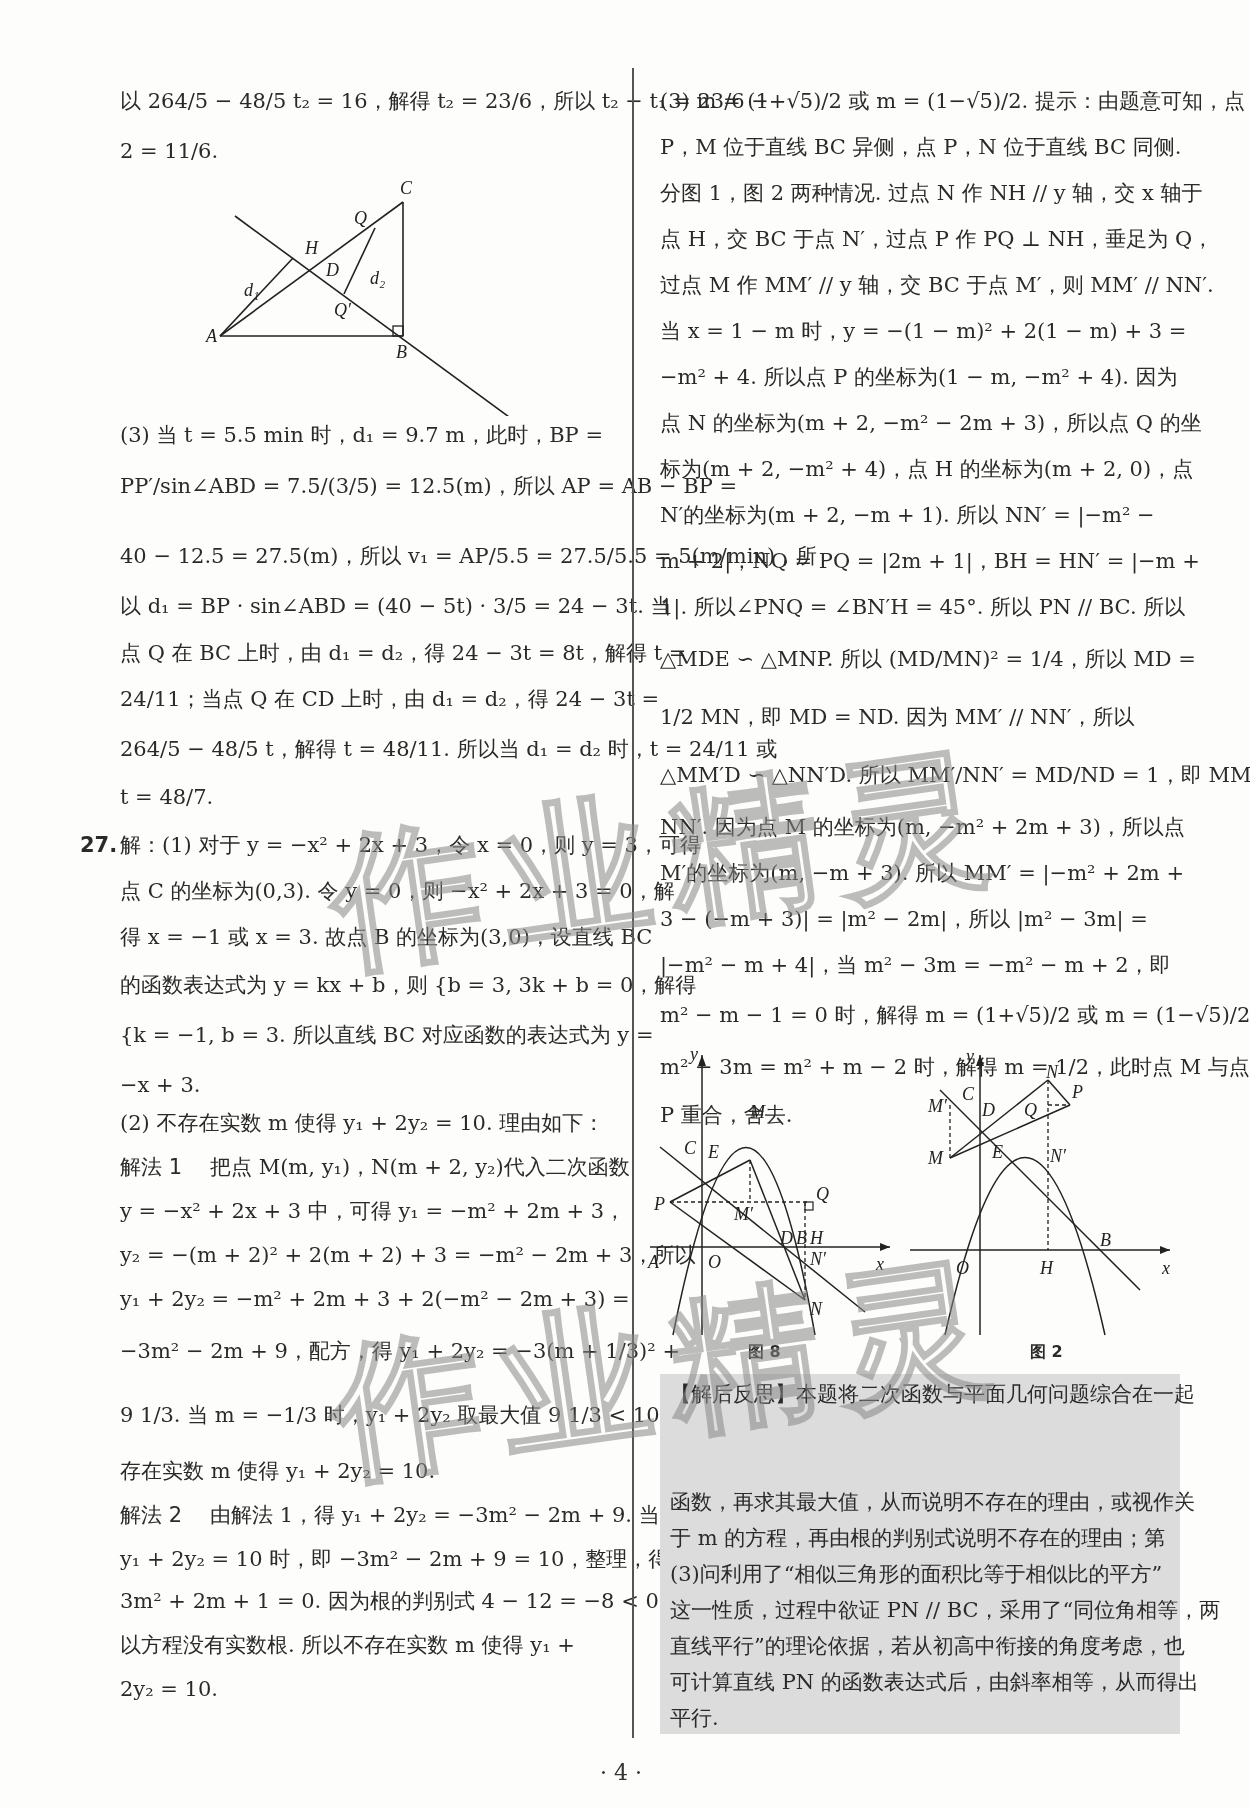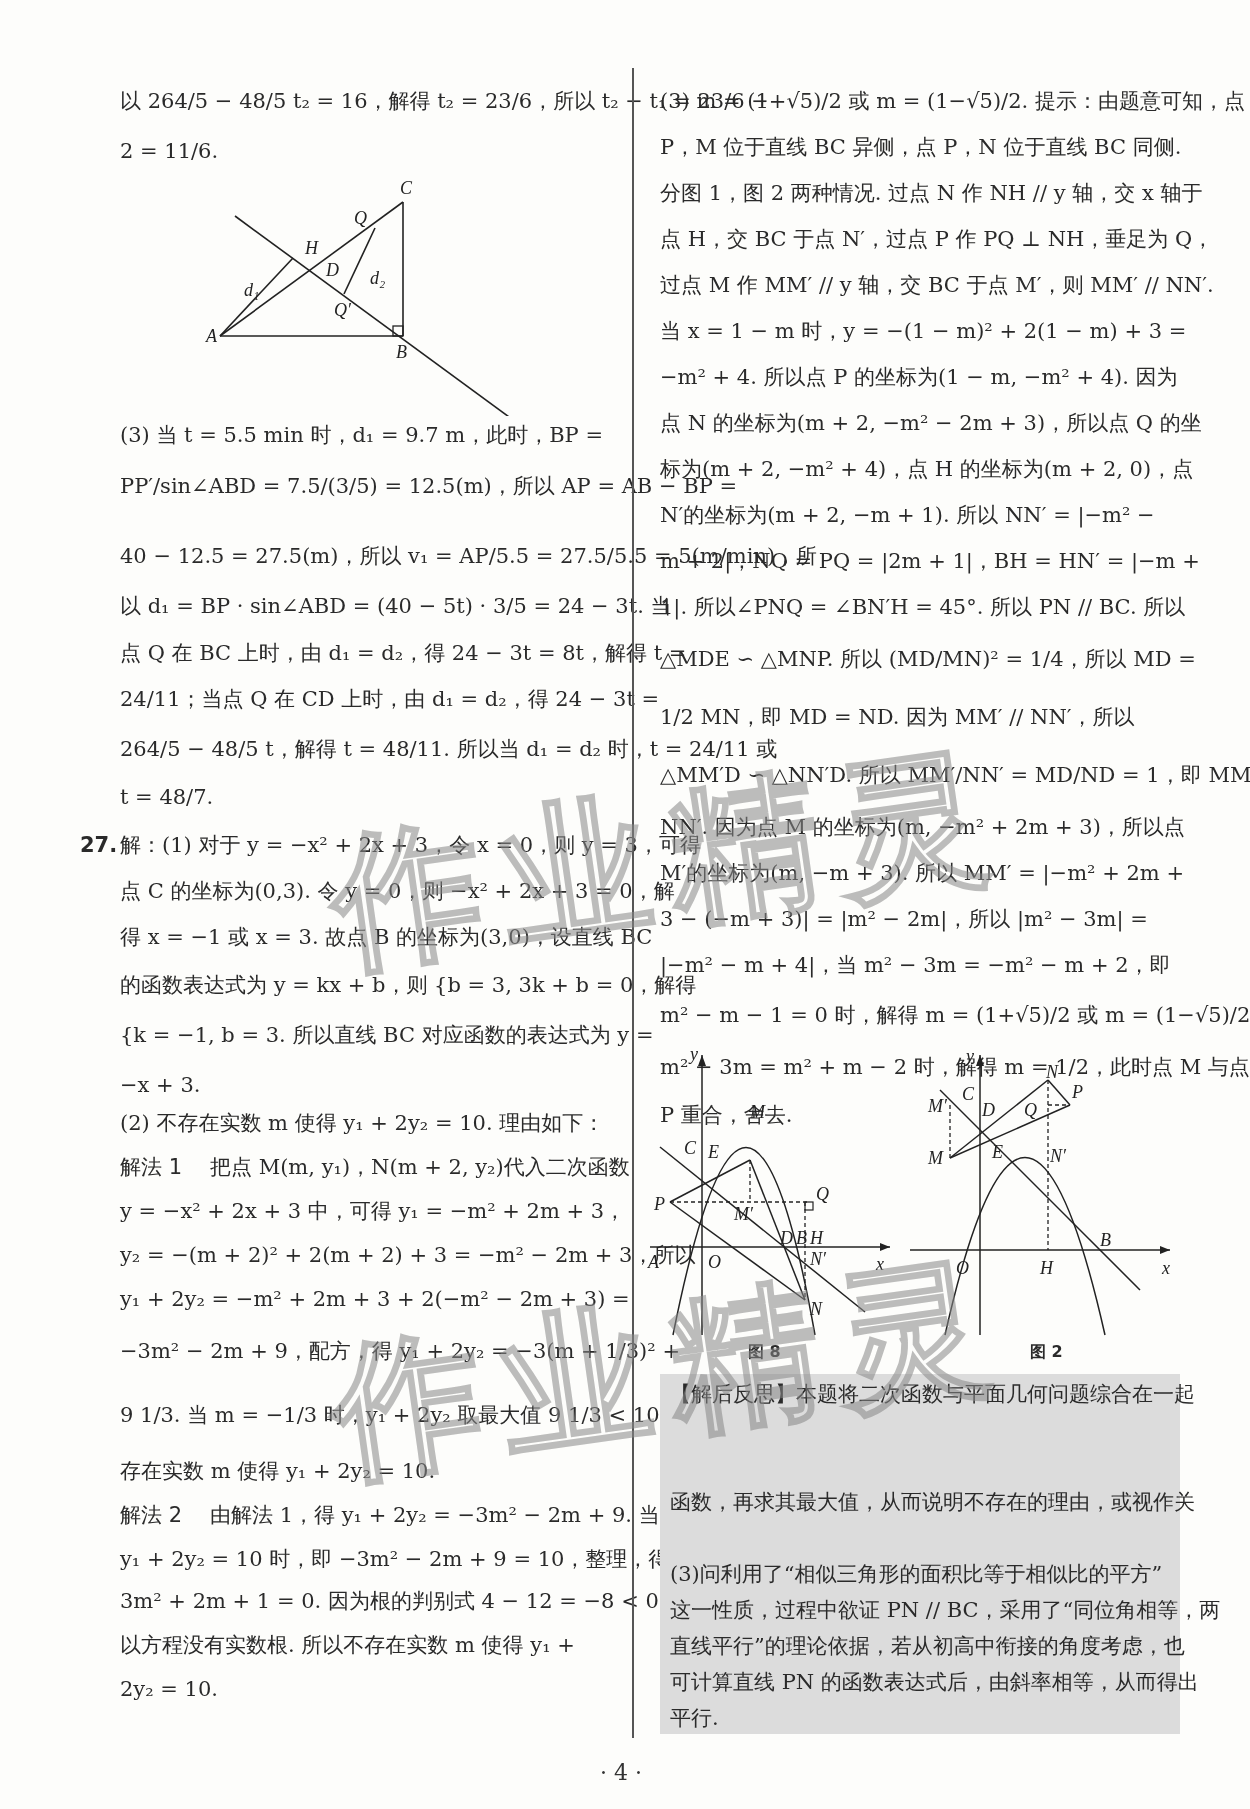--- a/index.html
+++ b/index.html
@@ -173,20 +173,21 @@
     <text x="92" y="108">E</text>
       <text x="150" y="112">N′</text>
   </svg>
   <div class="fig-label" style="left:1030px; top:1342px;">图 2</div>
 
   <div class="reflect">
     <div class="rl" style="top:6px">
       <span class="b">【解后反思】</span><span>本题将二次函数与平面几何问题综合在一起</span>
     </div>
     <div class="rl" style="top:114px">函数，再求其最大值，从而说明不存在的理由，或视作关</div>
+    <div class="rl" style="top:150px">于 m 的方程，再由根的判别式说明不存在的理由；第</div>
     <div class="rl" style="top:186px">(3)问利用了“相似三角形的面积比等于相似比的平方”</div>
     <div class="rl" style="top:222px">这一性质，过程中欲证 PN // BC，采用了“同位角相等，两</div>
     <div class="rl" style="top:258px">直线平行”的理论依据，若从初高中衔接的角度考虑，也</div>
     <div class="rl" style="top:294px">可计算直线 PN 的函数表达式后，由斜率相等，从而得出</div>
     <div class="rl" style="top:330px">平行.</div>
   </div>
 
   <div class="watermark" style="left:330px; top:760px;">作业精灵</div>
   <div class="watermark" style="left:330px; top:1270px;">作业精灵</div>
 

